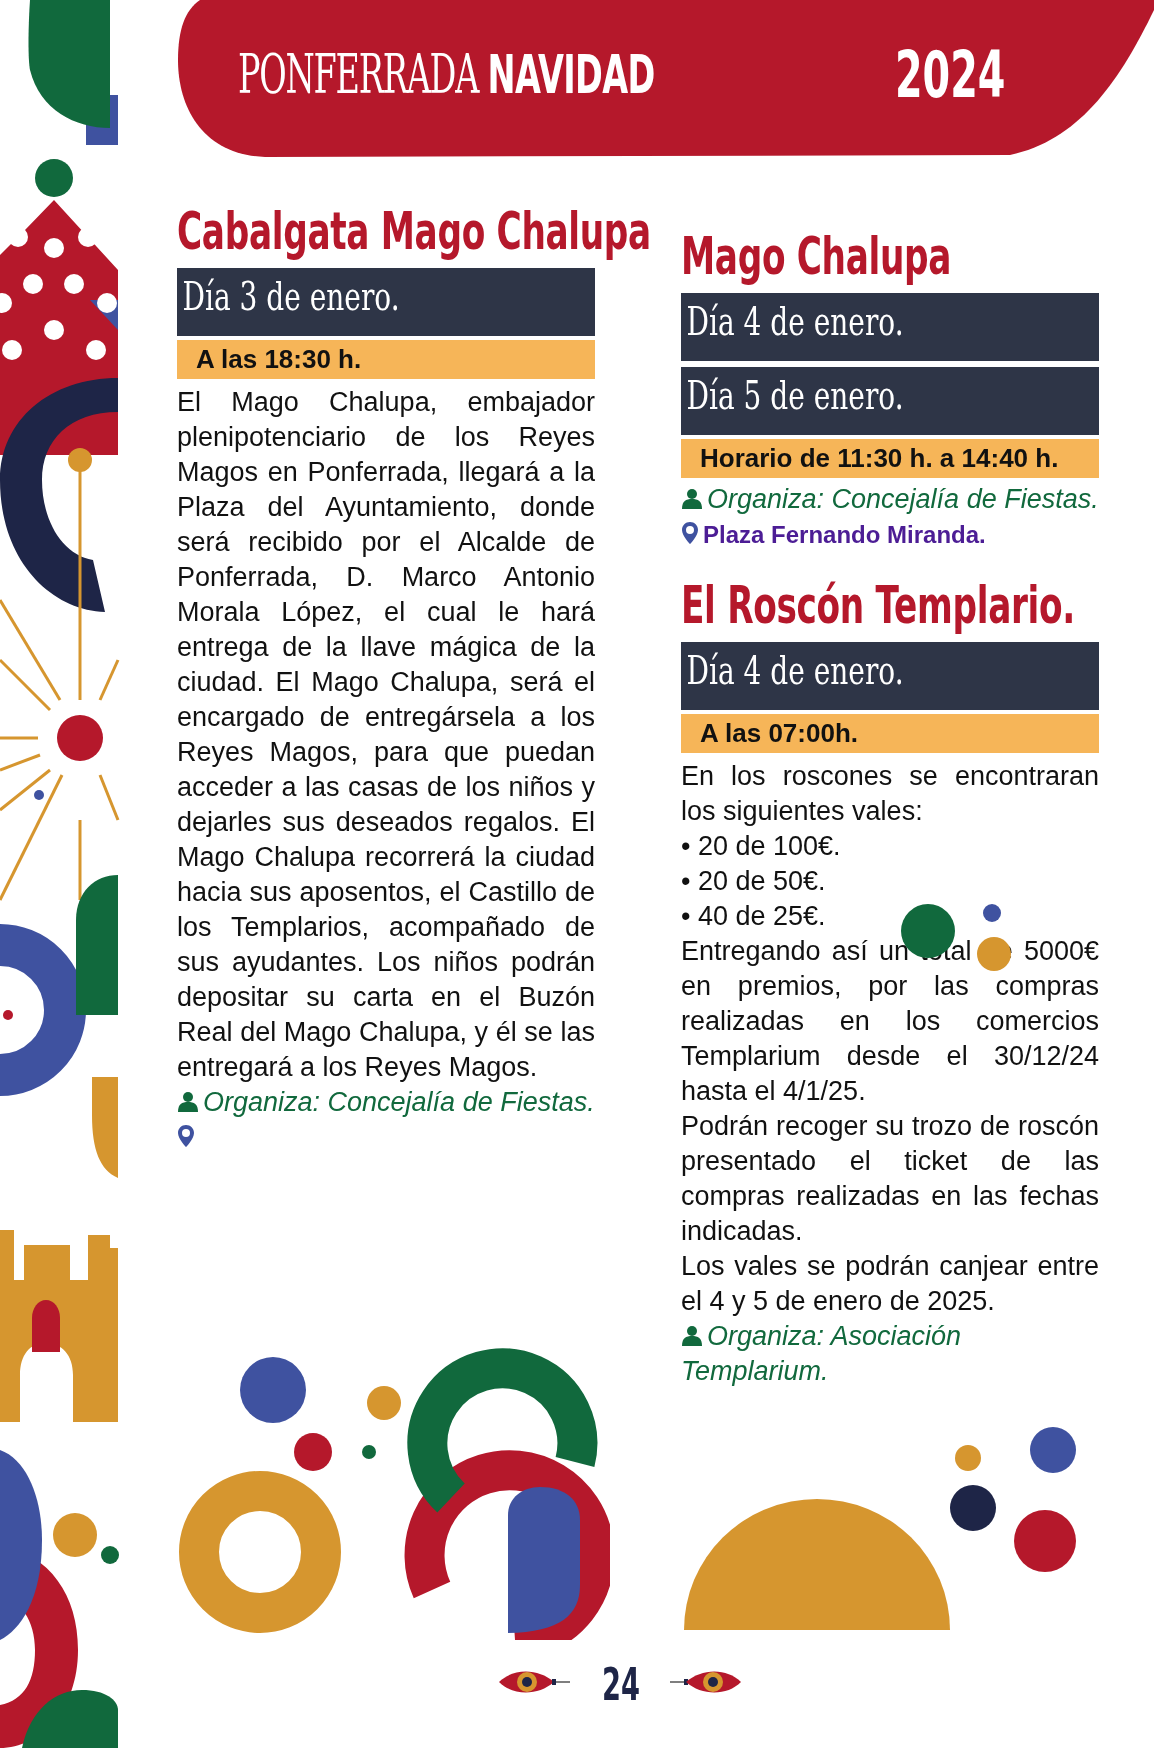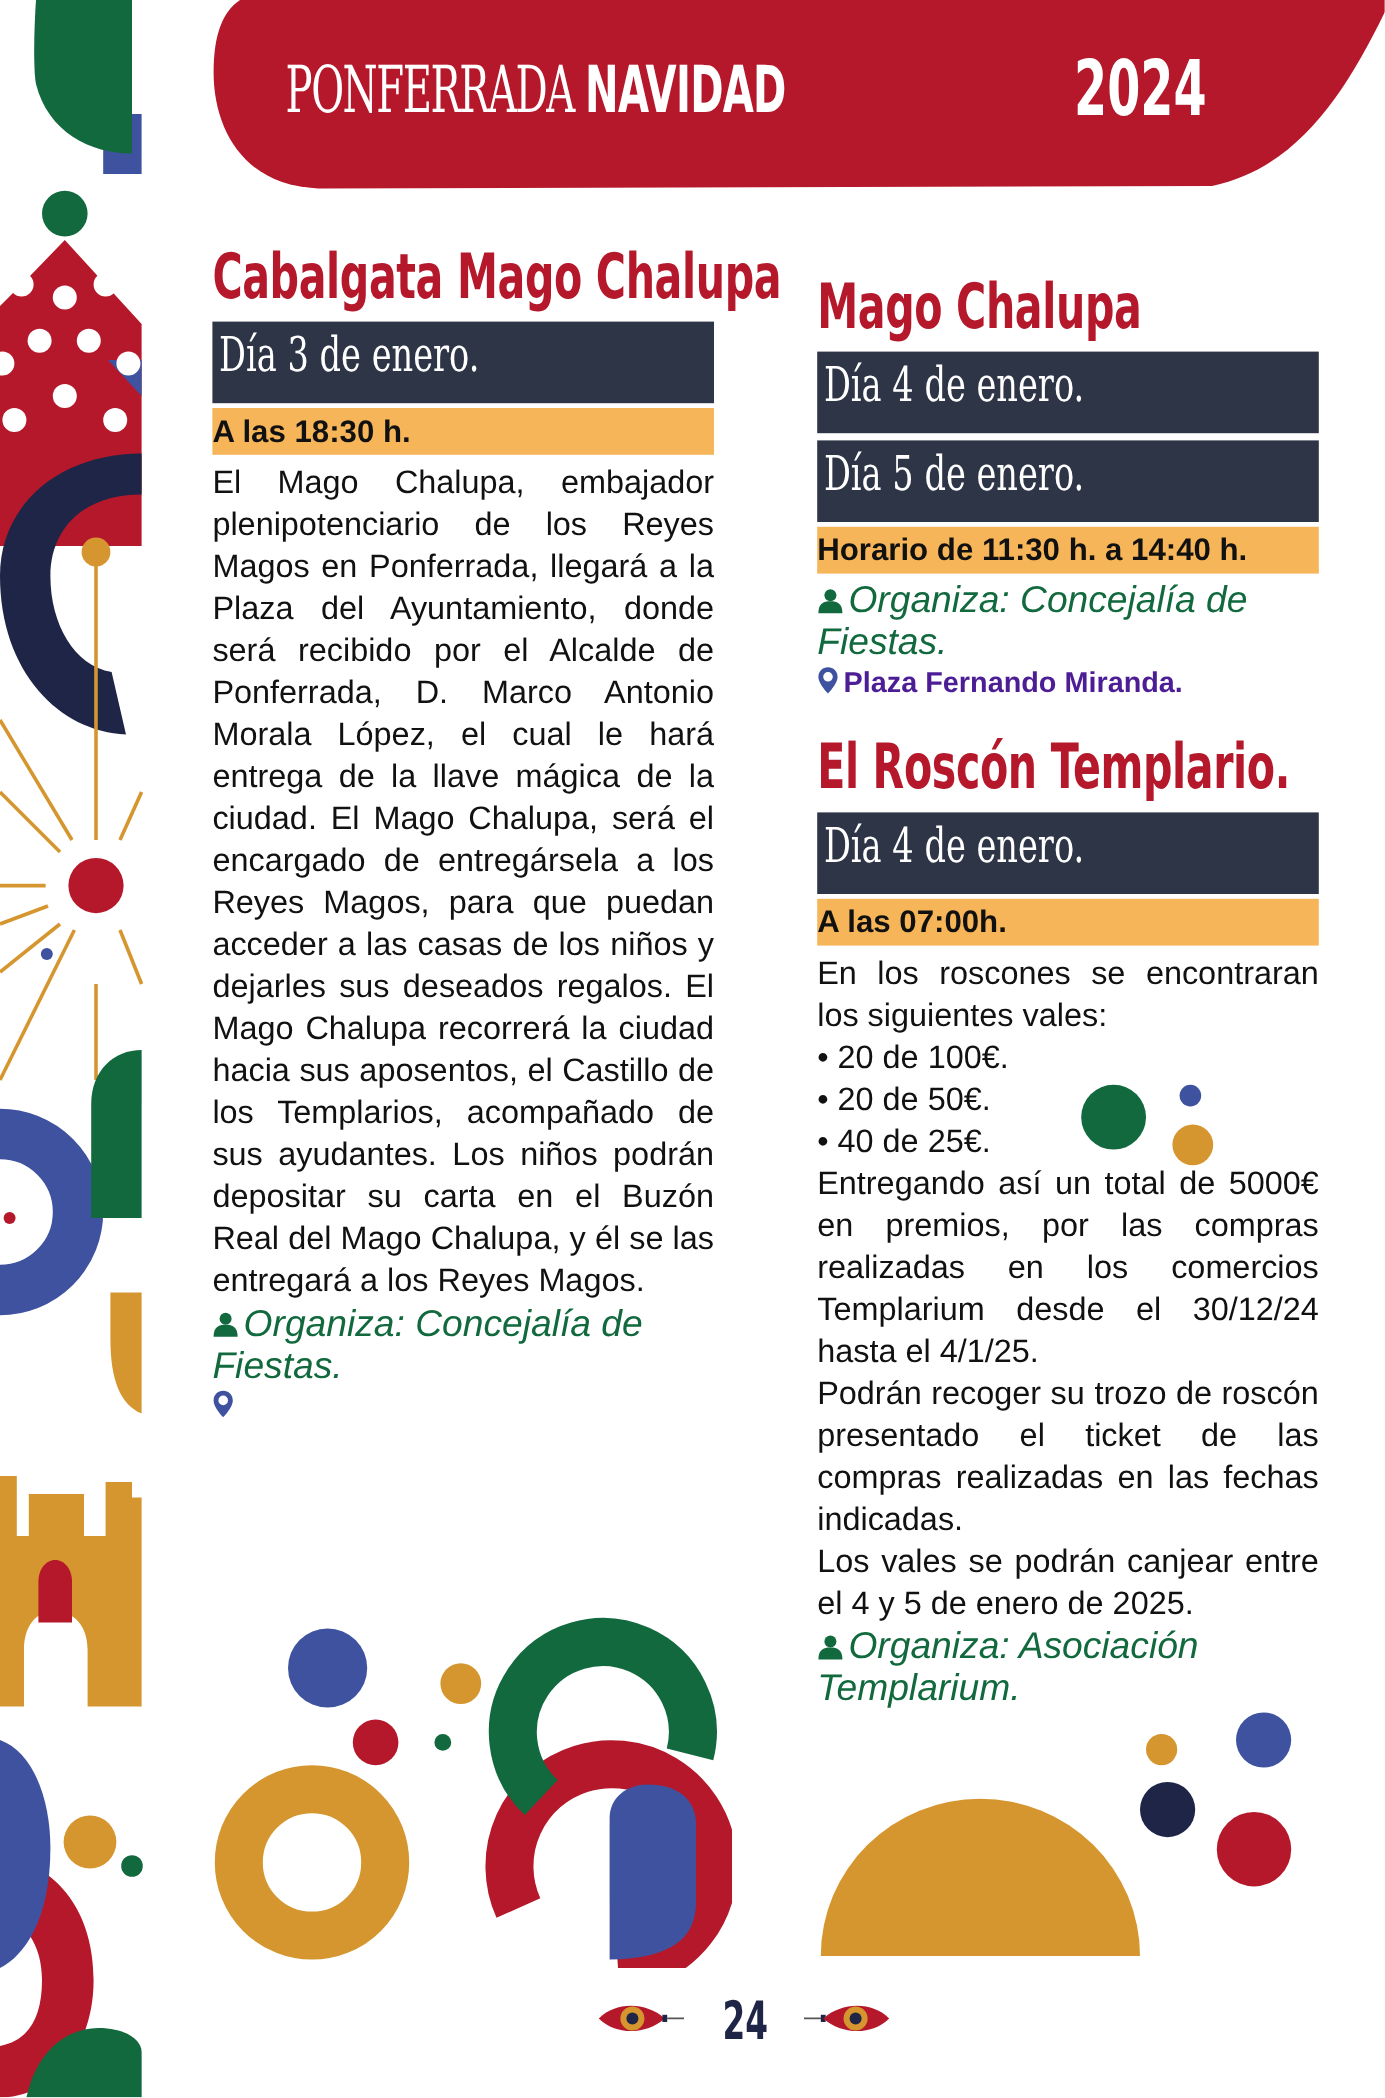--- a/index.html
+++ b/index.html
@@ -13,24 +13,24 @@
           font-family:"DejaVu Sans", sans-serif; transform:scaleX(0.62); transform-origin:left center; line-height:70px; }
   
   .col { position:absolute; width:418px; }
   .col-left { left:177px; top:200px; }
   .col-right { left:681px; top:200px;margin-top:25px; }
   .title { color:#b5182b; font-family:"DejaVu Sans", sans-serif; font-weight:bold; font-size:52px;
            transform:scaleX(0.66); transform-origin:left center; white-space:nowrap; line-height:62px; height:62px; letter-spacing:-0.5px; }
   .dayband { background:#2e3547; color:#fff; height:68px; margin-top:6px; overflow:hidden; }
   .dayband span { display:inline-block; font-family:"DejaVu Serif", serif; font-size:40px; line-height:57px;
                   padding-left:8px; transform:scaleX(0.7); transform-origin:left center; white-space:nowrap; }
-  .timeband { background:#f6b558; color:#111; font-weight:bold; font-size:26px; line-height:35px; padding:2px 0; margin-top:4px; }
+  .timeband { background:#f6b558; color:#111; font-weight:bold; font-size:26px; line-height:35px; padding:2px 19px; margin-top:4px; }
   .body { font-size:27px; line-height:35px; color:#111; text-align:justify; margin-top:6px; }
   .body p { margin:0; }
-  .org { color:#11693d; font-style:italic; font-size:31px; line-height:35px; }
+  .org { color:#11693d; font-style:italic; font-size:27px; line-height:35px; }
   .loc { color:#4c1d95; font-weight:bold; font-size:24px; line-height:35px; }
   .icon-inline { display:inline-block; vertical-align:-2px; margin-right:4px; }
   ul.vales { list-style:none; margin:0; padding:0; }
   ul.vales li { font-size:27px; line-height:35px; }
   ul.vales li::before { content:"• "; }
   .pagenum { position:absolute; left:602px; top:1660px; color:#1e2547; font-weight:bold; font-size:44px;
              font-family:"DejaVu Sans", sans-serif; transform:scaleX(0.62); transform-origin:left center; line-height:50px; }
 </style>
 </head>
 <body>

